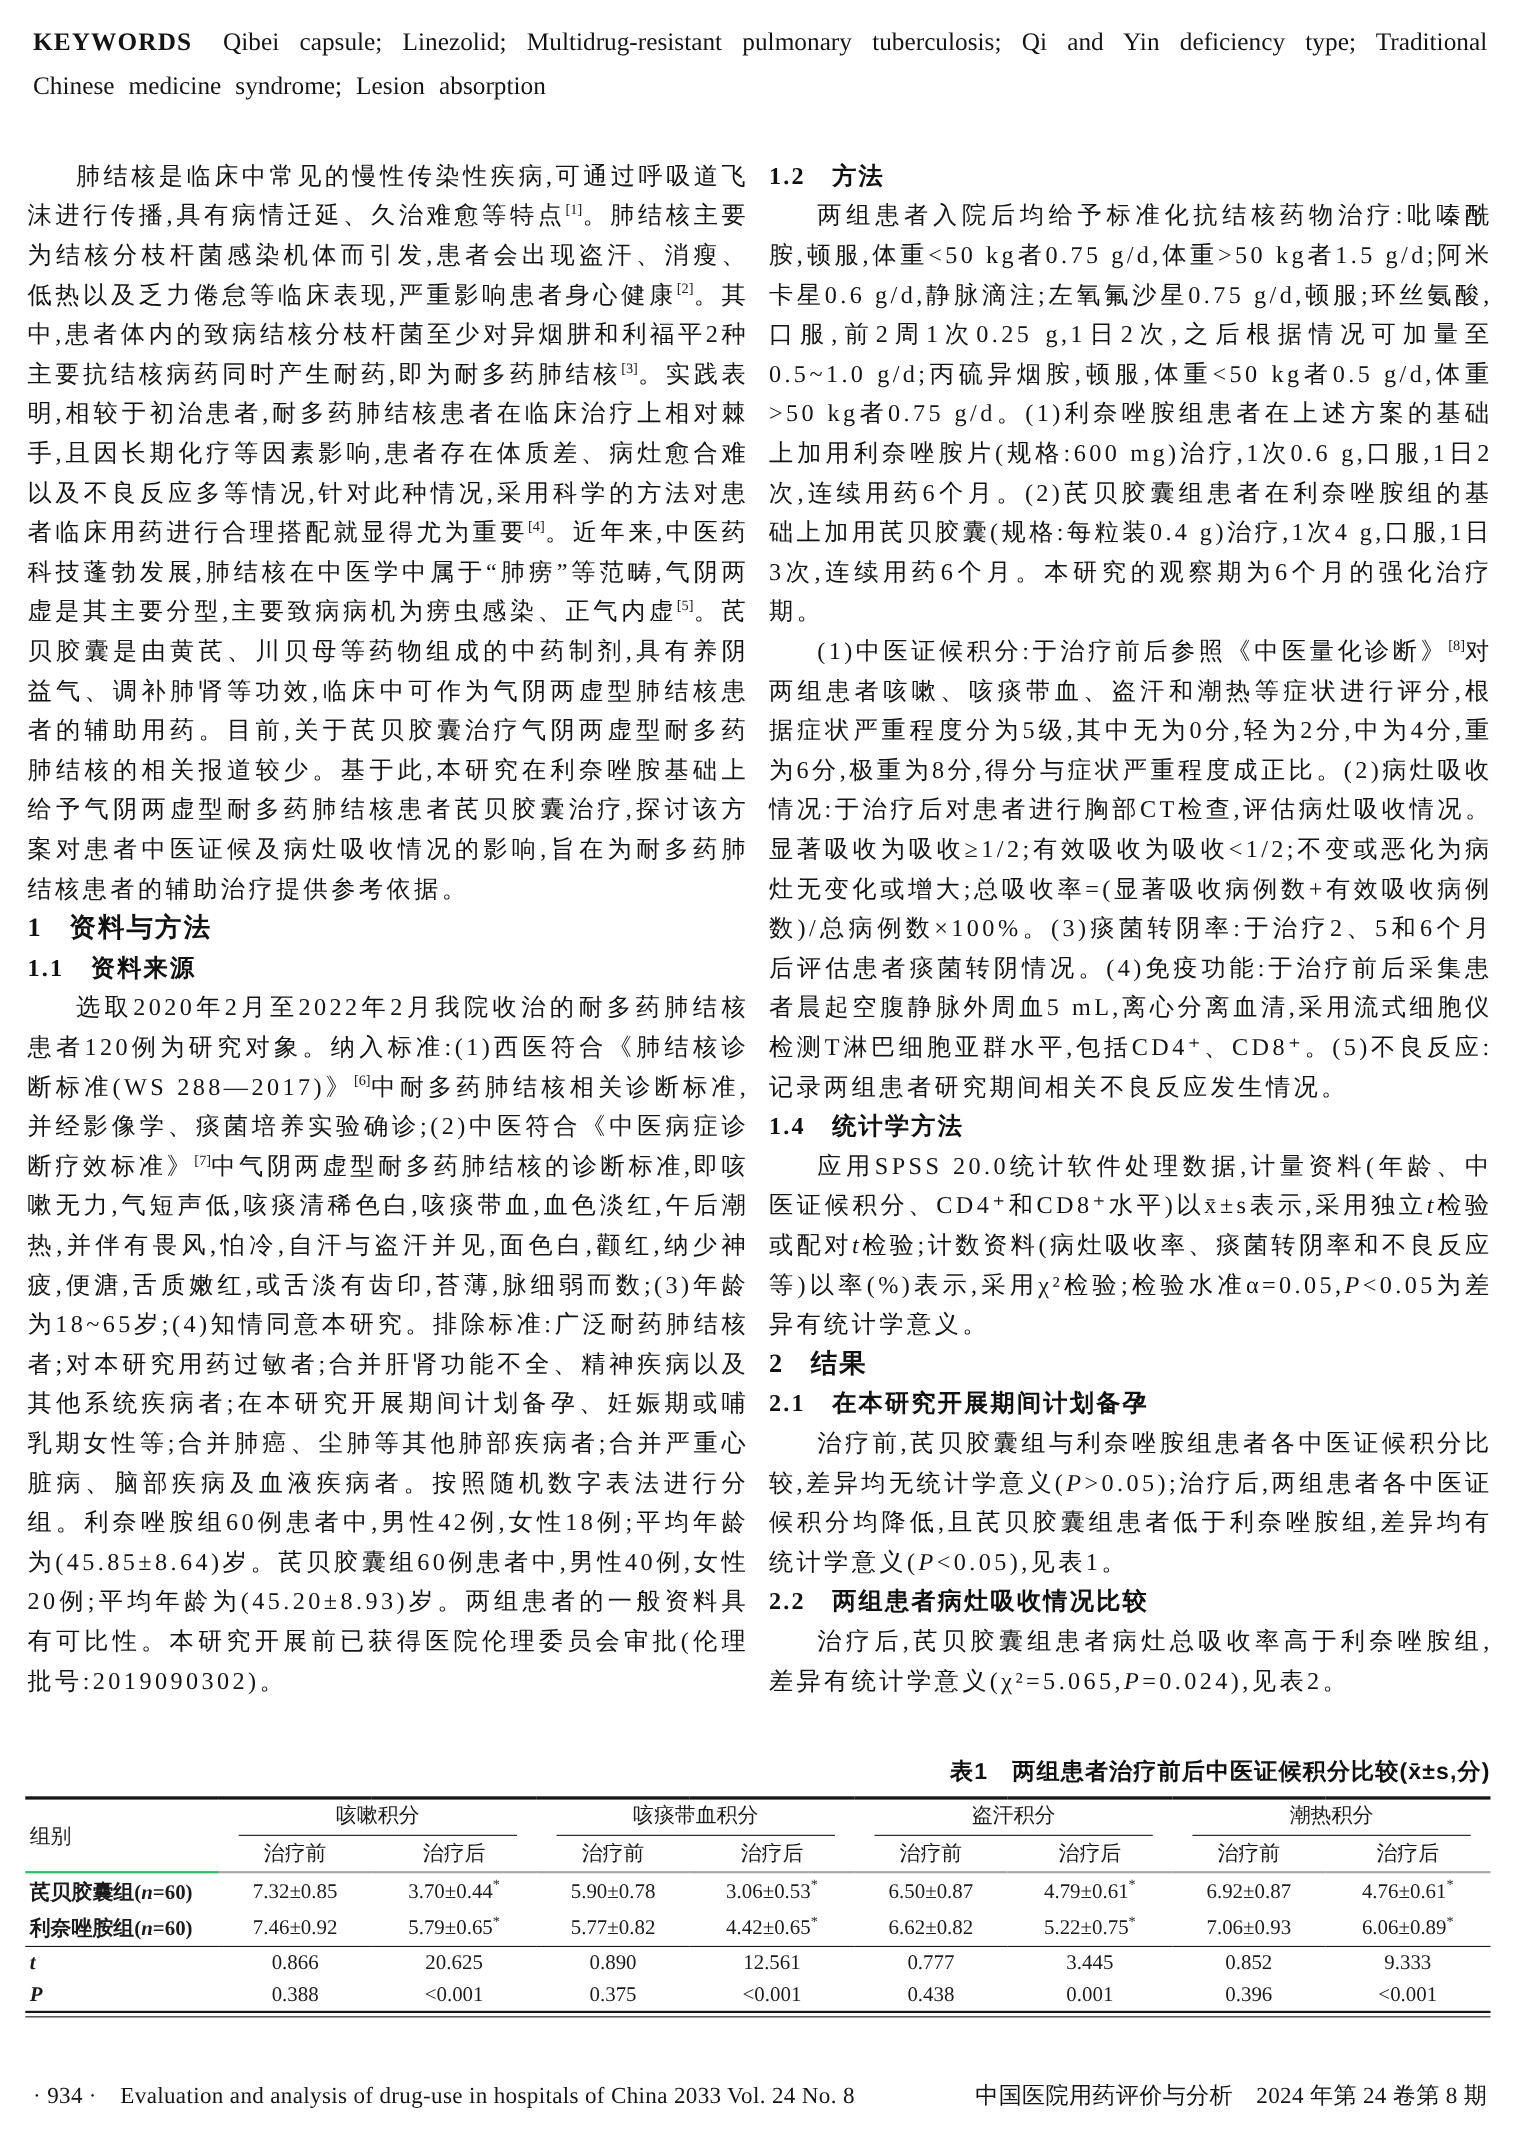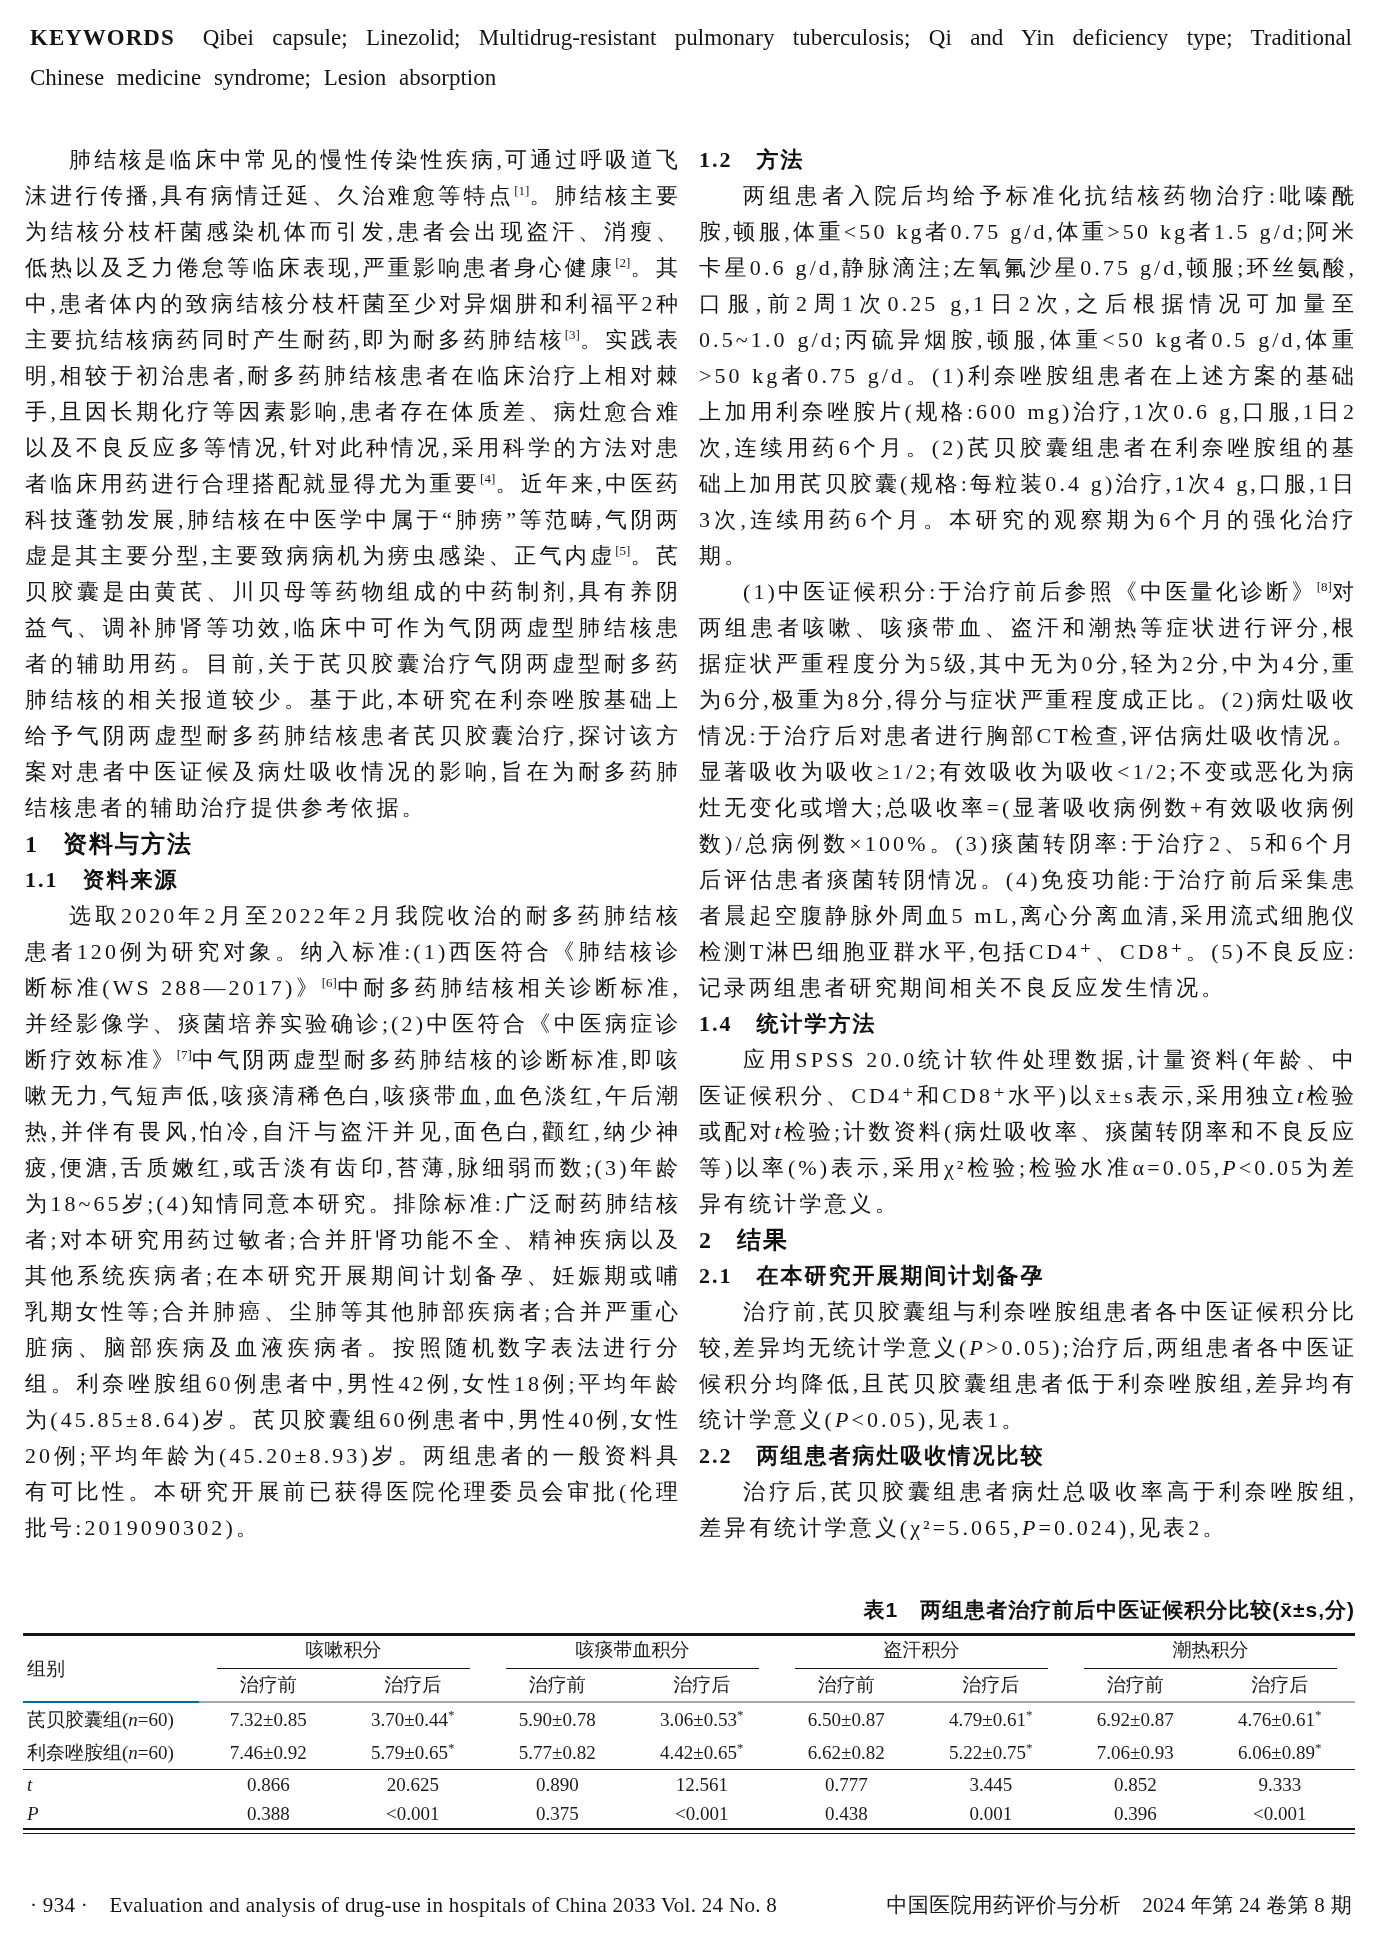--- a/index.html
+++ b/index.html
@@ -24,26 +24,26 @@
 
   sup{font-size:13px;line-height:0;letter-spacing:0;}
   i{font-style:italic;}
 
   .table-block{position:absolute;left:23px;top:1596px;width:1332px;}
   .table-title{text-align:right;font-family:"Liberation Sans","DejaVu Sans",sans-serif;
                font-weight:bold;font-size:21px;letter-spacing:1px;margin-bottom:9px;color:#111;}
   table{width:100%;border-collapse:collapse;border-top:3px solid #161616;font-size:19px;color:#1b1b1b;}
   th,td{font-weight:normal;padding:0;}
   .zb{text-align:left;padding-left:4px;vertical-align:middle;width:172px;
-      border-bottom:2px solid #0369a1;}
+      border-bottom:2px solid #22c55e;}
   .group-th{height:33px;vertical-align:middle;}
   .group-inner{border-bottom:1.5px solid #161616;margin:0 18px;padding-bottom:5px;text-align:center;}
   .sub-th{height:32px;text-align:center;border-bottom:2px solid #a8a8a8;}
   tbody td{height:33px;text-align:center;}
-  td.label{text-align:left;padding-left:4px;}
+  td.label{text-align:left;padding-left:4px;font-weight:bold;}
   tr.rule-below td{border-bottom:1.5px solid #161616;}
   tr.stat td{height:29px;}
   .ital{font-style:italic;}
   .double-rule{height:3px;border-top:2px solid #161616;border-bottom:1.5px solid #161616;}
   .note{font-size:19px;margin-top:9px;padding-left:13px;letter-spacing:1.5px;color:#1b1b1b;}
 
   .footer{position:absolute;left:30px;top:1891px;width:1322px;display:flex;
           justify-content:space-between;font-size:21px;letter-spacing:0.3px;color:#151515;}
 </style>
 </head>

